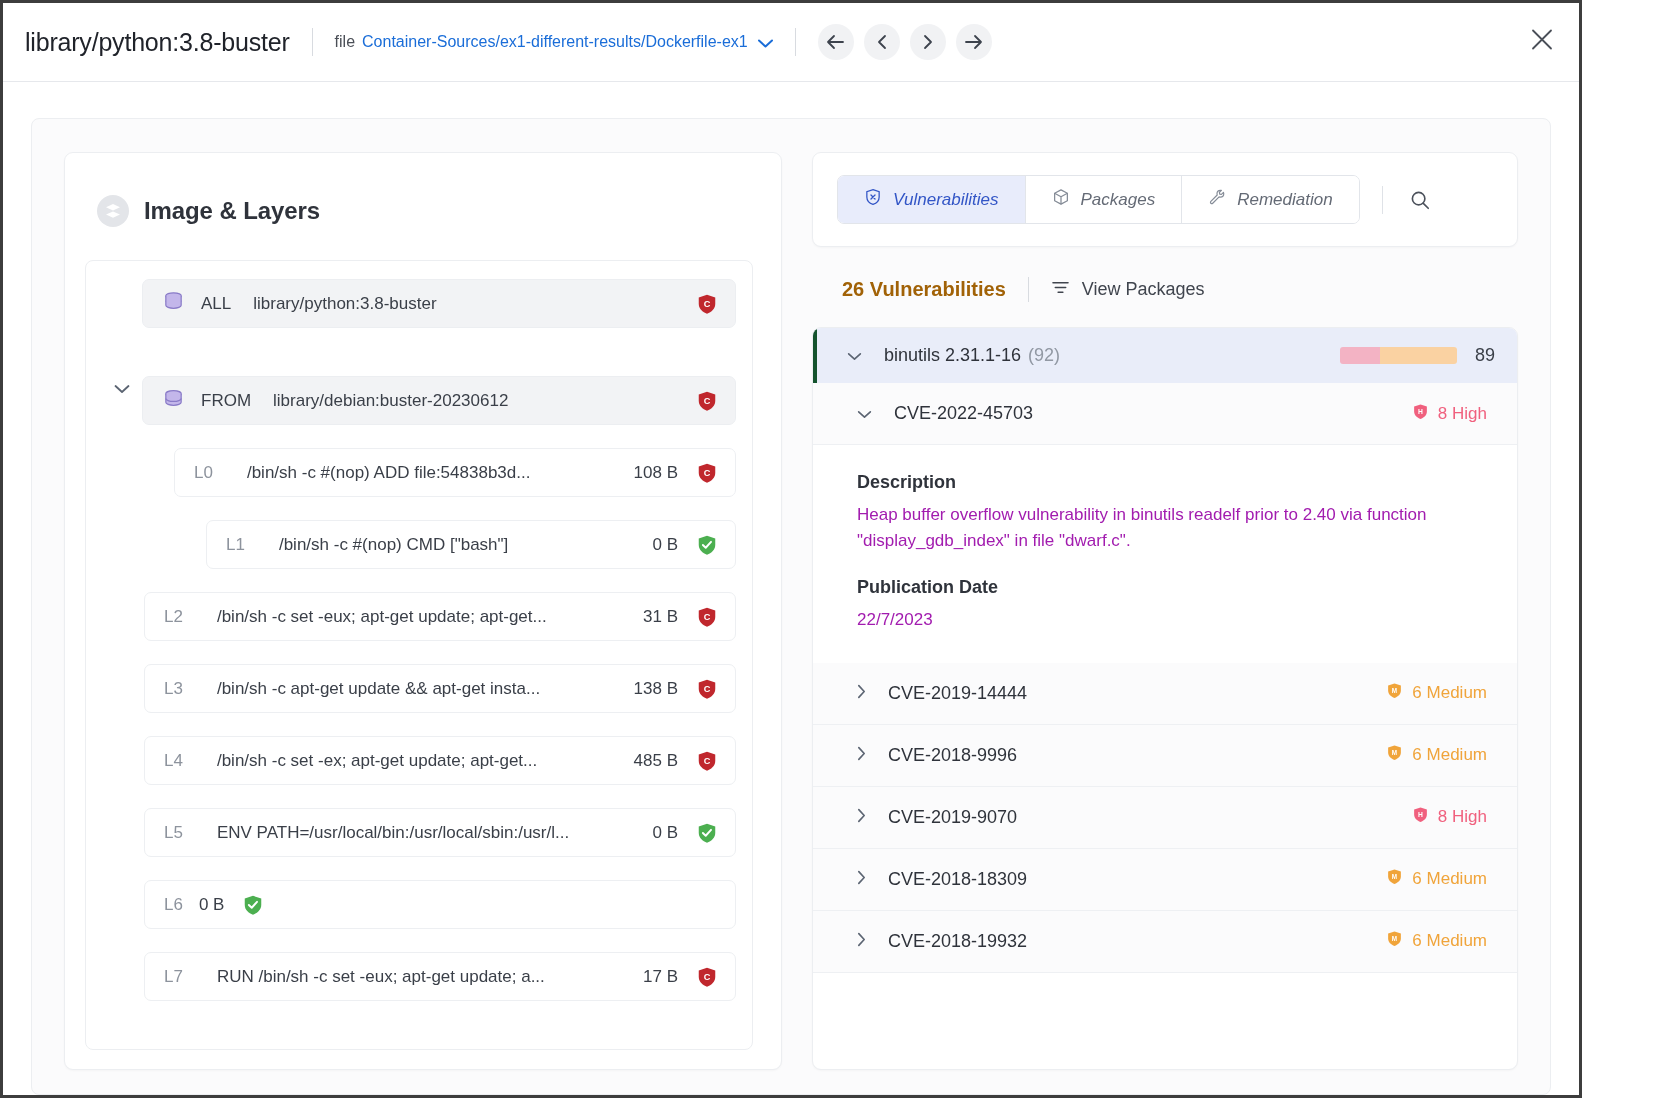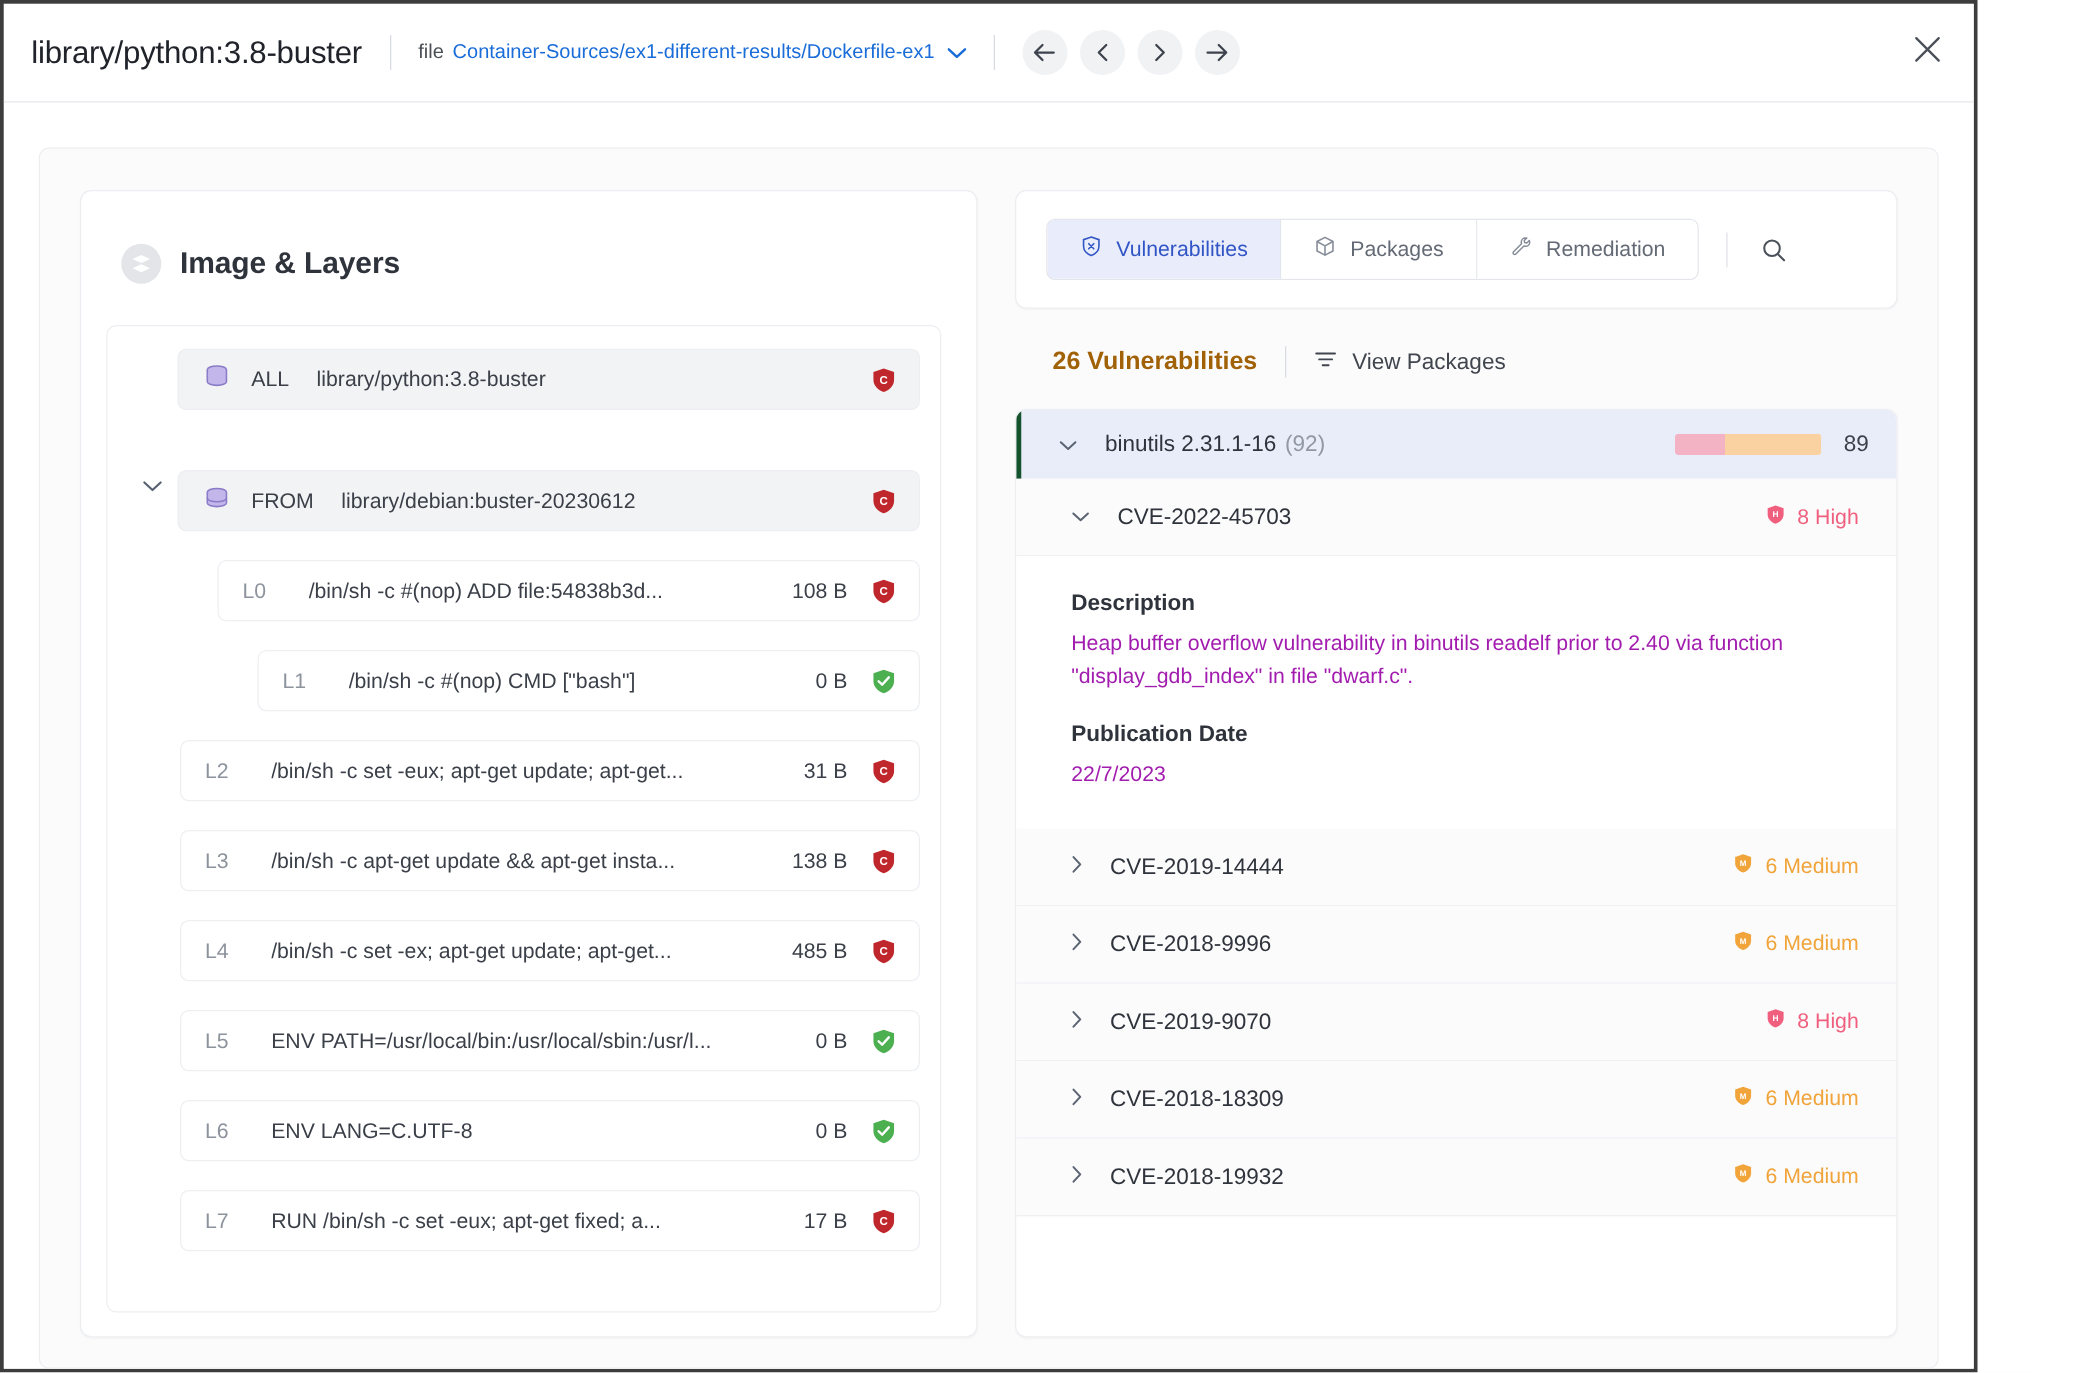--- a/index.html
+++ b/index.html
@@ -182,21 +182,21 @@
     min-width: 0;
     height: 918px;
   }
   .tabs-card {
     background: #fff;
     border: 1px solid #eceef1;
     border-radius: 9px;
     padding: 22px 24px;
     box-shadow: 0 1px 2px rgba(20,22,28,.03);
   }
-  .tabs-row { display: flex; align-items: center; }
+  .tabs-row { display: flex; align-items: center; font-style: italic; }
   .tabgroup {
     display: flex;
     border: 1px solid #e2e5ea;
     border-radius: 7px;
     overflow: hidden;
   }
   .tab {
     display: flex; align-items: center; gap: 11px;
     padding: 0 26px;
     height: 47px;
@@ -480,36 +480,35 @@
                     <path d="M7.5 12 L10.6 15 L16.4 8.6" fill="none" stroke="#ffffff" stroke-width="2.1" stroke-linecap="round" stroke-linejoin="round"></path>
                   </svg>
               </span>
             </div>
           </div>
 
           <div class="row-slot">
             <div class="caret-space"></div>
             <div class="layer-row" style="flex:1 1 auto;margin-left:2px;">
               <span class="layer-id">L6</span>
-              <span class="layer-cmd">ENV LANG=C.UTF-8</span>
               <span class="layer-size">0 B</span>
               <span class="badge-slot">
                 <svg class="shield" width="22" height="22" viewBox="0 0 24 24">
                     <path d="M12 2 L21 5 V12 C21 17 16.8 21 12 22.5 C7.2 21 3 17 3 12 V5 Z" fill="#4caf50"></path>
                     <path d="M7.5 12 L10.6 15 L16.4 8.6" fill="none" stroke="#ffffff" stroke-width="2.1" stroke-linecap="round" stroke-linejoin="round"></path>
                   </svg>
               </span>
             </div>
           </div>
 
           <div class="row-slot">
             <div class="caret-space"></div>
             <div class="layer-row" style="flex:1 1 auto;margin-left:2px;">
               <span class="layer-id">L7</span>
-              <span class="layer-cmd">RUN /bin/sh -c set -eux; apt-get fixed; a...</span>
+              <span class="layer-cmd">RUN /bin/sh -c set -eux; apt-get update; a...</span>
               <span class="layer-size">17 B</span>
               <span class="badge-slot">
                 <svg class="shield" width="22" height="22" viewBox="0 0 24 24">
                     <path d="M12 2 L21 5 V12 C21 17 16.8 21 12 22.5 C7.2 21 3 17 3 12 V5 Z" fill="#c0272d"></path>
                     <text x="12" y="15.6" font-family="Liberation Sans, sans-serif" font-size="10" font-weight="bold" fill="#ffffff" text-anchor="middle">C</text>
                   </svg>
               </span>
             </div>
           </div>
 

